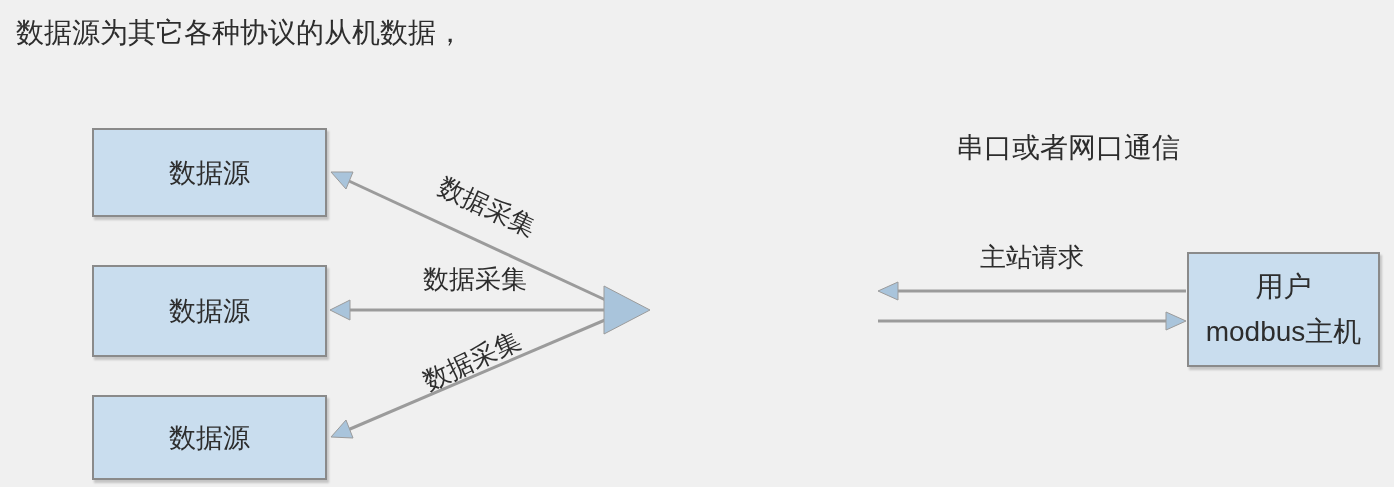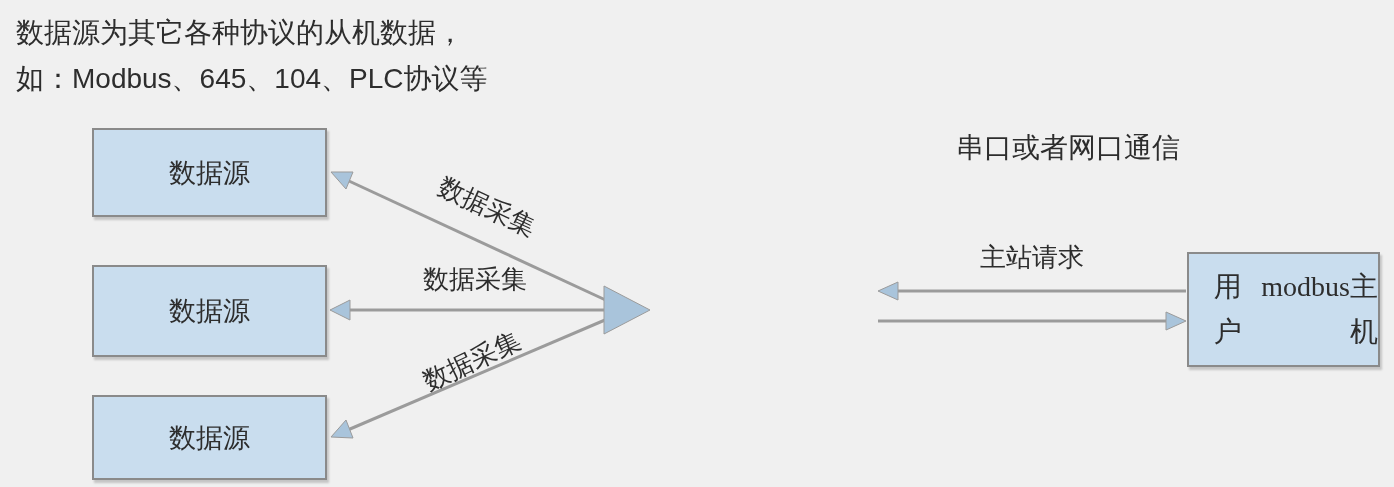--- a/index.html
+++ b/index.html
@@ -24,28 +24,28 @@
   .note{position:absolute;font-size:28px;line-height:1.2;white-space:nowrap;color:var(--text);}
   .hline1{left:16px;top:16px;}
   .hline2{left:16px;top:62px;}
   .comm-note{left:920px;top:131px;margin-left:36px;}
   .box{
     position:absolute;
     background:var(--box-fill);
     border:2px solid var(--box-border);
     box-shadow:2px 3px 2px rgba(0,0,0,0.18);
     display:flex;align-items:center;justify-content:center;
-    text-align:right;color:var(--text);font-family:Liberation Serif, serif;
+    text-align:center;color:var(--text);
   }
   .box-src{left:92px;width:235px;font-size:27px;}
   .box-src1{top:128px;height:89px;}
   .box-src2{top:265px;height:92px;}
   .box-src3{top:395px;height:85px;}
   .box-slave{left:643px;top:252px;width:232px;height:116px;font-size:28px;}
-  .box-master{left:1187px;top:252px;width:193px;height:115px;font-size:28px;line-height:1.6;}
+  .box-master{left:1187px;top:252px;width:193px;height:115px;font-size:28px;line-height:1.6;flex-direction:column;}
   .alabel{
     position:absolute;font-size:26px;white-space:nowrap;color:var(--text);
     transform:translate(-50%,-50%);
   }
   .lbl-collect1{left:487px;top:207px;transform:translate(-50%,-50%) rotate(25deg);}
   .lbl-collect2{left:475px;top:279px;}
   .lbl-collect3{left:472px;top:361px;transform:translate(-50%,-50%) rotate(-25deg);}
   .lbl-request{left:1032px;top:257px;}
   .lbl-response{left:1035px;top:347px;}
 </style>
@@ -65,21 +65,20 @@
     <polygon class="ahead" points="650,310 604,286 604,334"></polygon>
 
     <line class="aline" x1="882" y1="291" x2="1186" y2="291"></line>
     <polygon class="ahead" points="878,291 898,282 898,300"></polygon>
 
     <line class="aline" x1="878" y1="321" x2="1182" y2="321"></line>
     <polygon class="ahead" points="1186,321 1166,312 1166,330"></polygon>
   </svg>
 
   <div class="note hline1">数据源为其它各种协议的从机数据，</div>
-  <div class="note hline2">如：Modbus、645、104、PLC协议等</div>
   <div class="note comm-note">串口或者网口通信</div>
 
   <div class="box box-src box-src1">
     <span>数据源</span>
   </div>
   <div class="box box-src box-src2">
     <span>数据源</span>
   </div>
   <div class="box box-src box-src3">
     <span>数据源</span>

